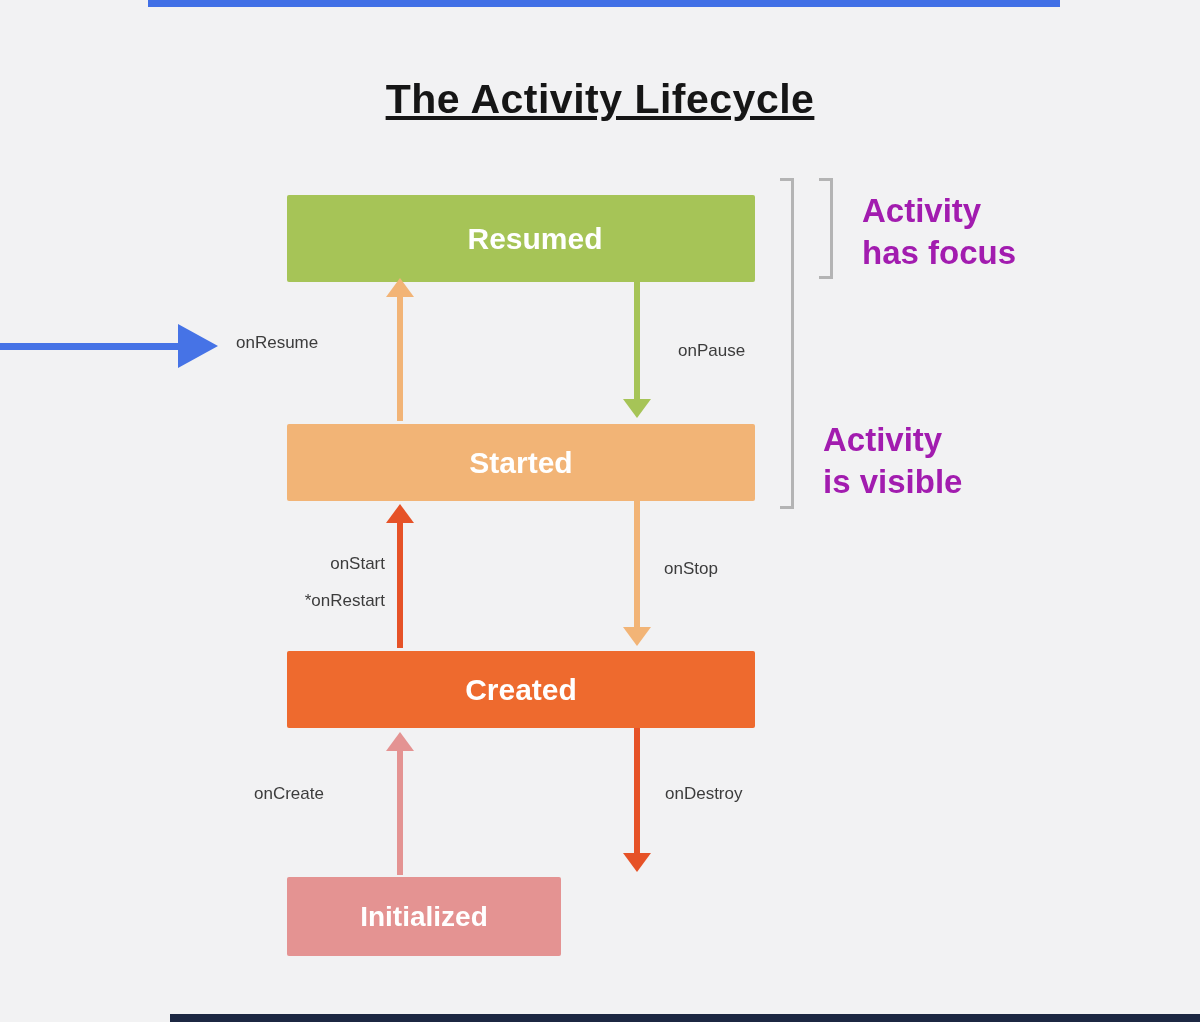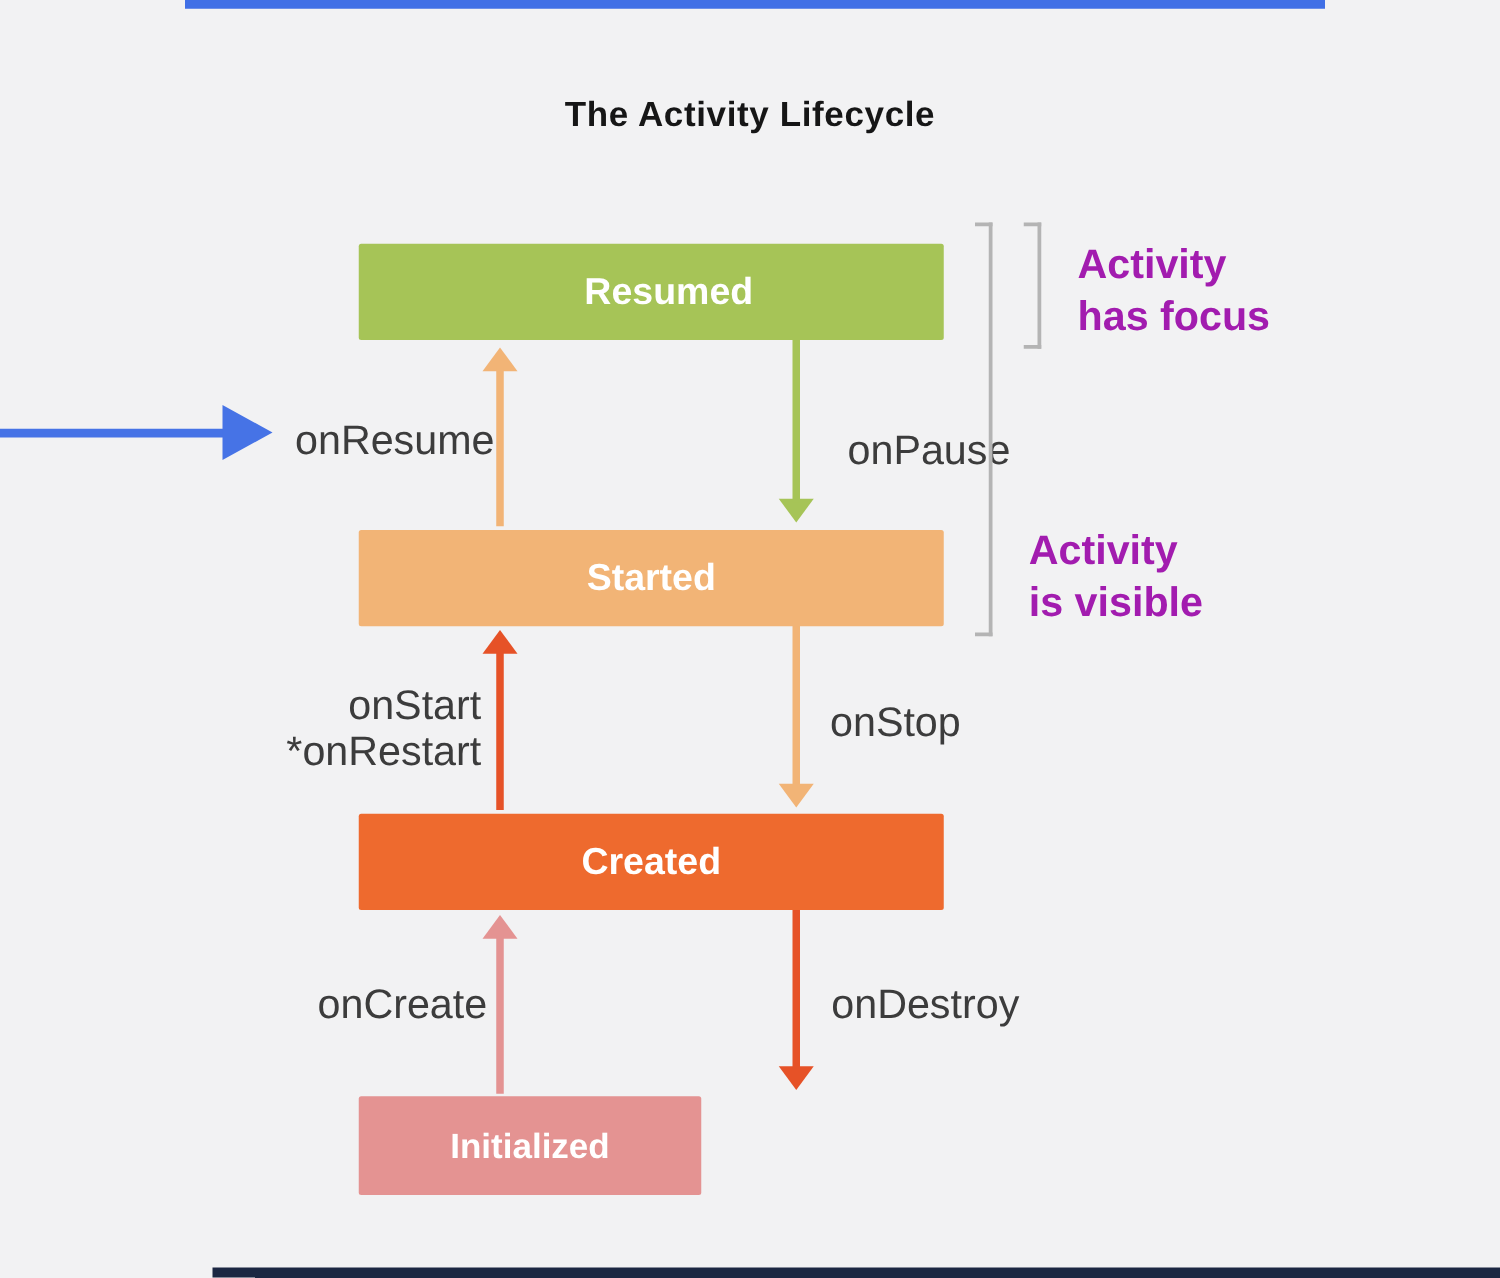--- a/index.html
+++ b/index.html
@@ -12,31 +12,32 @@
   }
   .canvas { position:absolute; inset:0; }
 
   
   .top-line    { position:absolute; left:148px; top:0; width:912px; height:7px; background:#4170e6; }
   .bottom-line { position:absolute; left:170px; top:1014px; width:1030px; height:8px; background:#1c2742; }
 
   
   .title {
     position:absolute; left:0; top:76px; width:1200px;
-    text-align:center; font-size:28px; font-weight:700; color:#161616;
+    text-align:center; font-size:41px; font-weight:700; color:#161616;
     letter-spacing:0.5px;
+    text-decoration:underline;
   }
 
   
   .state {
     position:absolute; display:flex; align-items:center; justify-content:center;
     color:#ffffff; font-weight:700; font-size:30px; border-radius:2px;
     background:#ccc;
   }
-  .box-resumed     { left:287px; top:195px; width:468px; height:77px; background:#a6c457;padding-left:28px; }
+  .box-resumed     { left:287px; top:195px; width:468px; height:87px; background:#a6c457;padding-left:28px; }
   .box-started     { left:287px; top:424px; width:468px; height:77px; background:#f2b476; }
   .box-created     { left:287px; top:651px; width:468px; height:77px; background:#ee6a2e; }
   .box-initialized { left:287px; top:877px; width:274px; height:79px; background:#e49392; font-size:28px; }
   .box-destroyed   { left:524px; top:877px; width:231px; height:79px; background:#dc4c9b; font-size:28px; }
 
   
   .arrow { position:absolute; width:28px; color:#999; }
   .arrow .shaft { position:absolute; left:11px; width:6px; background:currentColor; }
   .arrow.up   .shaft { top:16px; bottom:0; }
   .arrow.down .shaft { top:0; bottom:16px; }
@@ -46,21 +47,21 @@
   .arrow.down .head { bottom:0; border-top:19px solid currentColor; }
 
   .a-onresume  { left:386px; top:278px; height:143px; color:#f2b476; }
   .a-onpause   { left:623px; top:272px; height:146px; color:#a6c457; }
   .a-onstart   { left:386px; top:504px; height:144px; color:#e65227; }
   .a-onstop    { left:623px; top:500px; height:146px; color:#f2b476; }
   .a-oncreate  { left:386px; top:732px; height:143px; color:#e49392; }
   .a-ondestroy { left:623px; top:728px; height:144px; color:#e65227; }
 
   
-  .tlabel { position:absolute; font-size:33px; color:#3c3c3c; white-space:nowrap; }
+  .tlabel { position:absolute; font-size:17px; color:#3c3c3c; white-space:nowrap; }
   .l-onresume  { left:236px; top:333px; }
   .l-onpause   { left:666px; top:341px;margin-left:12px; }
   .l-onstart   { left:225px; top:545px; width:160px; text-align:right; line-height:37px; }
   .l-onstop    { left:664px; top:559px; }
   .l-oncreate  { left:254px; top:784px; }
   .l-ondestroy { left:665px; top:784px; }
 
   
   .bracket { position:absolute; border-top:3px solid #b4b4b4; border-right:3px solid #b4b4b4; border-bottom:3px solid #b4b4b4; }
   .bracket-focus   { left:819px; top:178px; width:14px; height:101px; }

